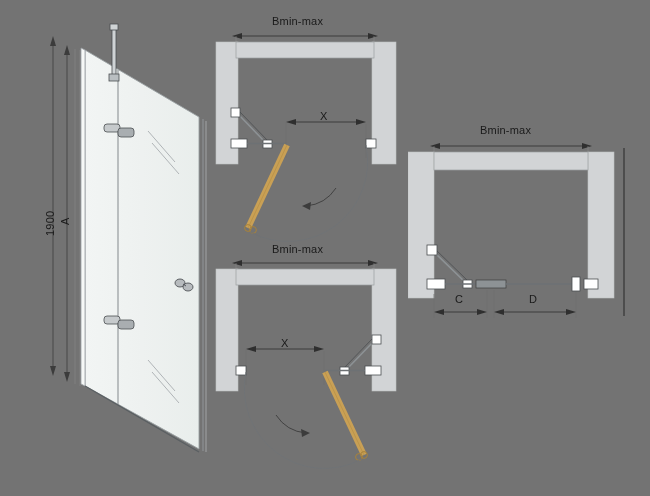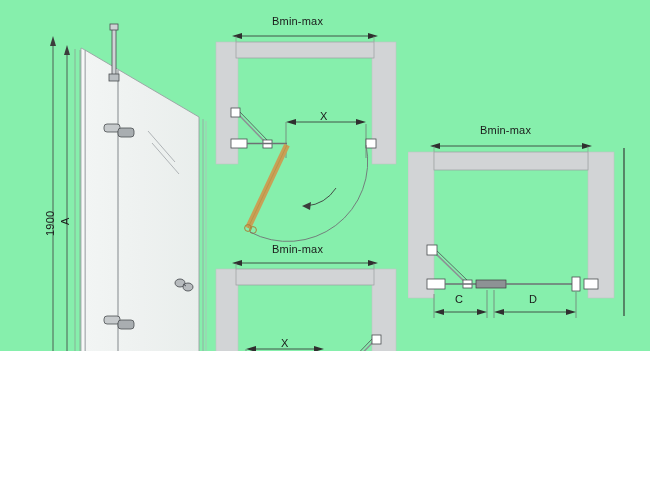--- a/index.html
+++ b/index.html
@@ -3,22 +3,22 @@
 <meta charset="utf-8">
 <style>
   html, body {
     margin: 0;
     padding: 0;
     background: #ffffff;
   }
   #root {
     position: relative;
     width: 650px;
-    height: 351px;
-    background: #86efac;
+    height: 496px;
+    background: #737373;
     font-family: "Liberation Sans", sans-serif;
     overflow: hidden;
   }
   .dim-label {
     position: absolute;
     font-size: 11px;
     color: #1a1a1a;
     font-family: "Liberation Sans", sans-serif;
     white-space: nowrap;
     letter-spacing: 0.2px;

